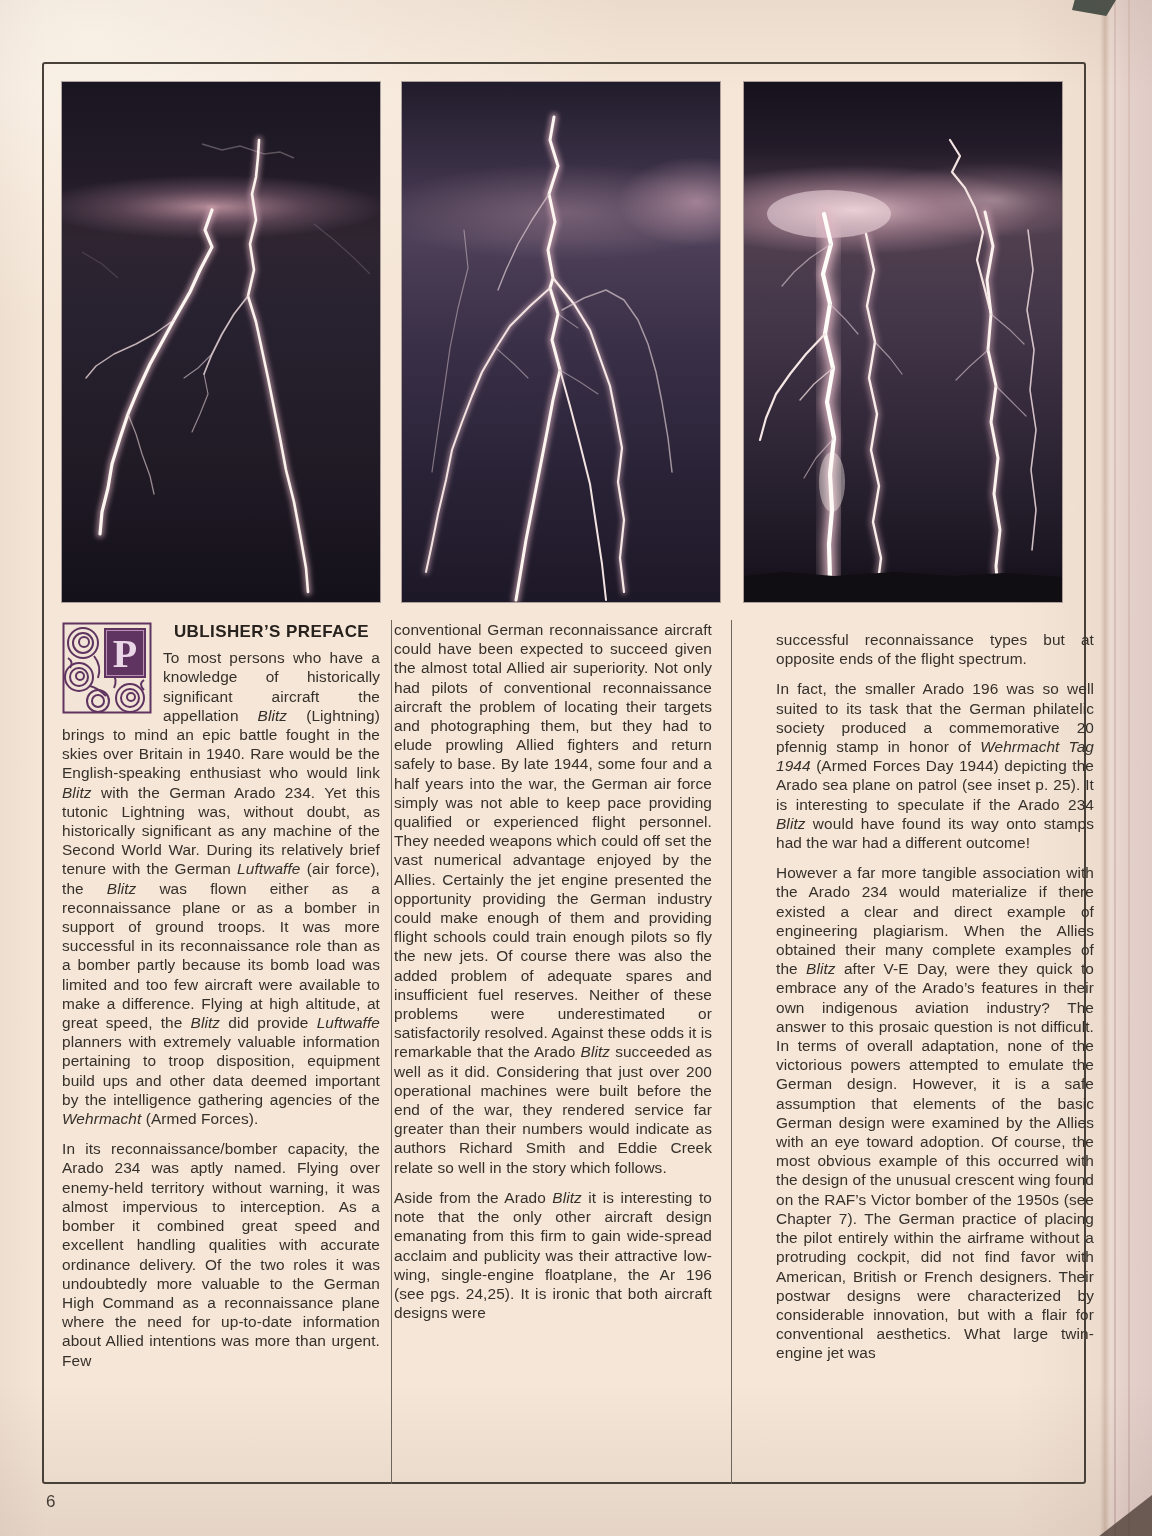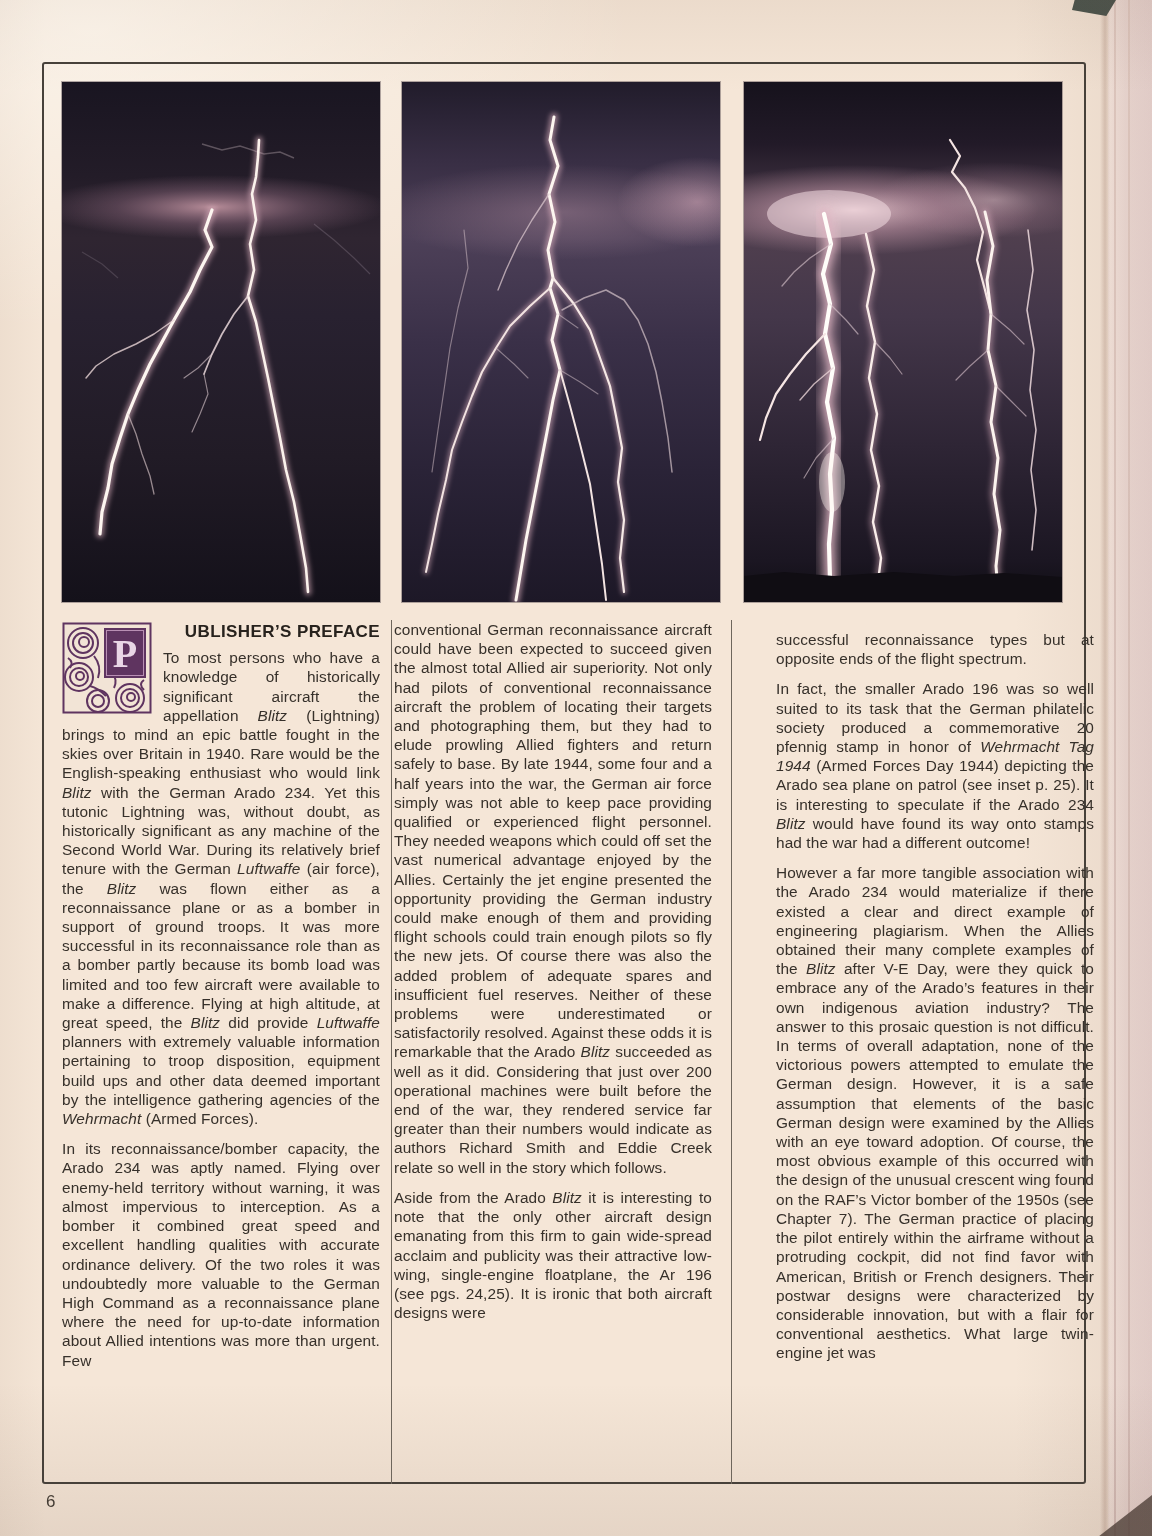--- a/index.html
+++ b/index.html
@@ -32,21 +32,21 @@
   
   .column{position:absolute;top:556px;width:318px;height:866px;overflow:hidden;
     text-align:justify;color:#36302a;font-size:15.4px;line-height:19.2px;
     letter-spacing:.1px;hyphens:auto;-webkit-hyphens:auto;}
   .c0{left:18px;} .c1{left:350px;} .c2{left:732px;margin-top:10px;}
   .rule{position:absolute;top:556px;width:1px;height:864px;background:#6e665c;}
   .r1{left:347px;} .r2{left:687px;}
   .column p{margin:0 0 11px 0;}
   .column p + p{margin-top:0;}
   h2.preface-heading{margin:2px 0 7px 0;font-size:17px;font-weight:bold;
-    letter-spacing:.4px;color:#27221d;text-align:right;}
+    letter-spacing:.4px;color:#27221d;text-align:center;}
   .dropcap{float:left;width:90px;height:92px;margin:2px 11px 3px 0;display:block;}
   .dropcap svg{display:block;width:100%;height:100%;}
   em{font-style:italic;}
   .page-number{position:absolute;left:46px;top:1492px;font-size:17px;color:#453d35;}
 </style>
 </head>
 <body>
 
 <div class="canvas">
 

